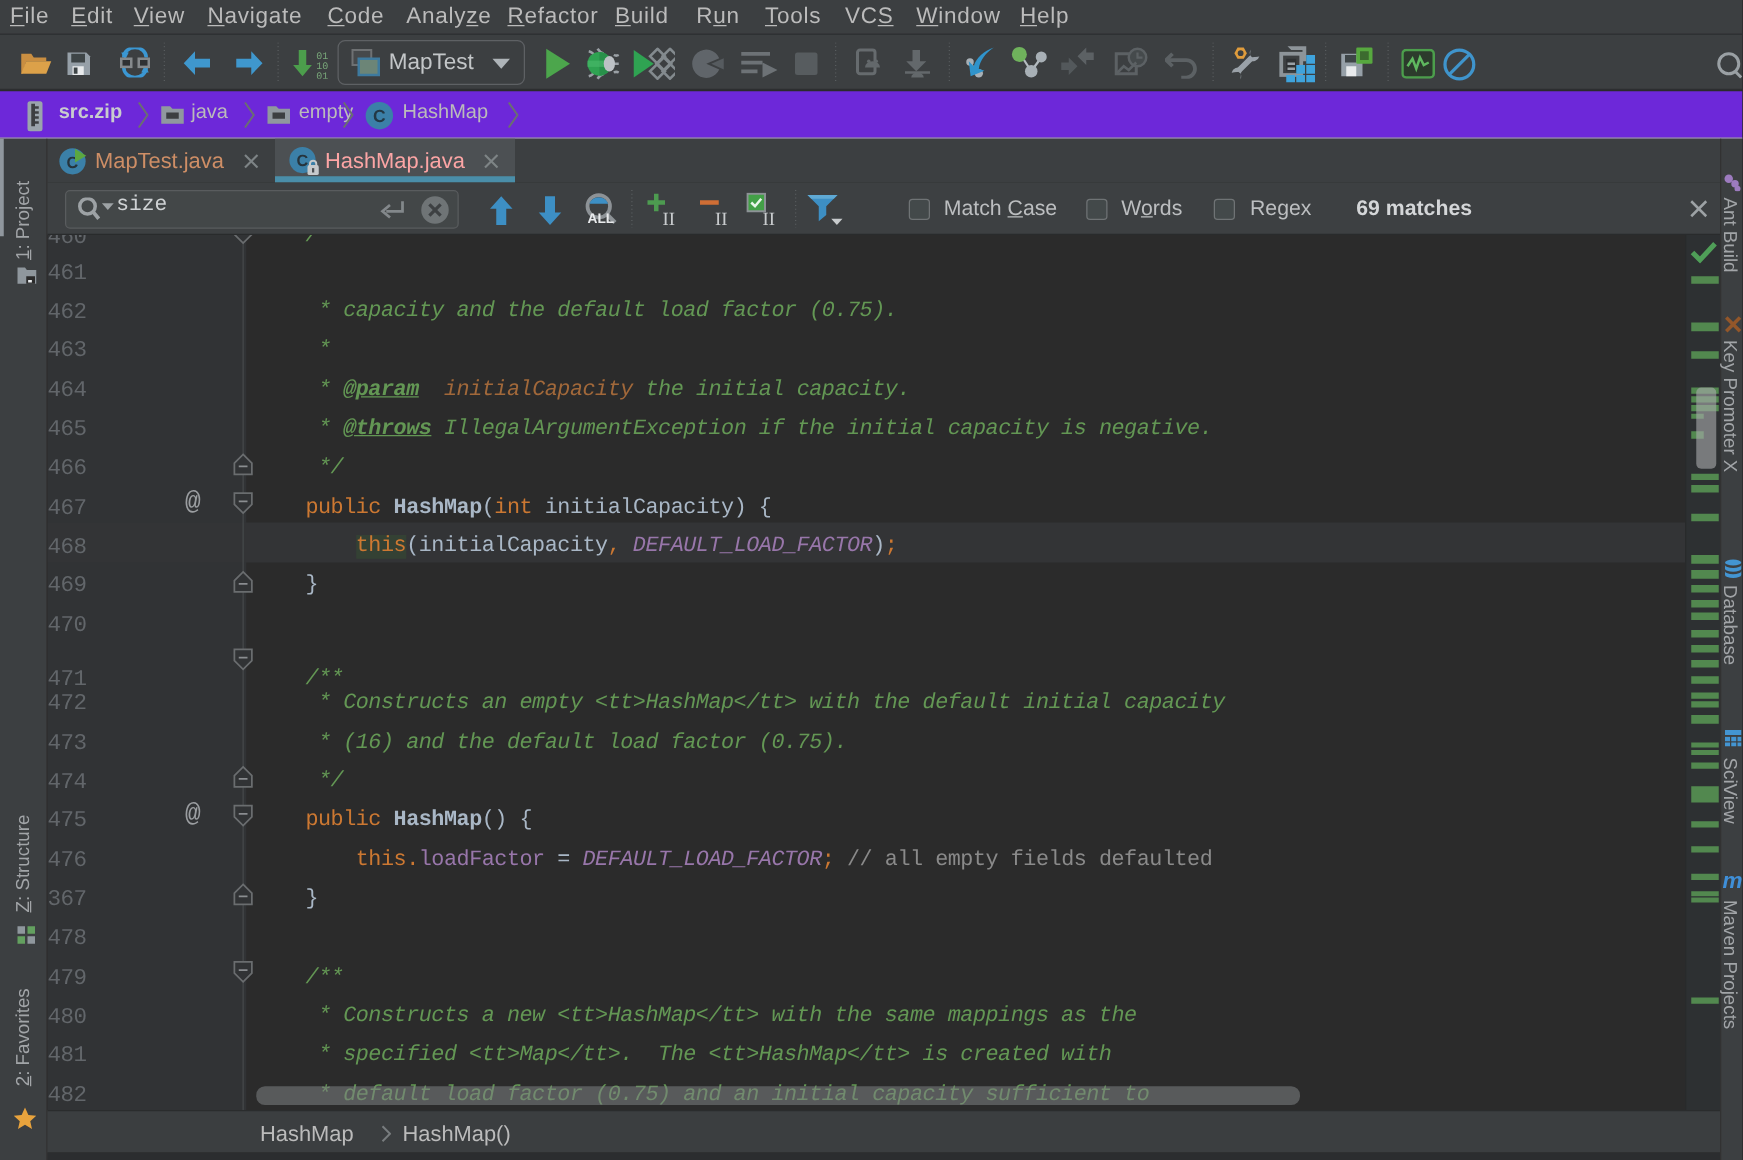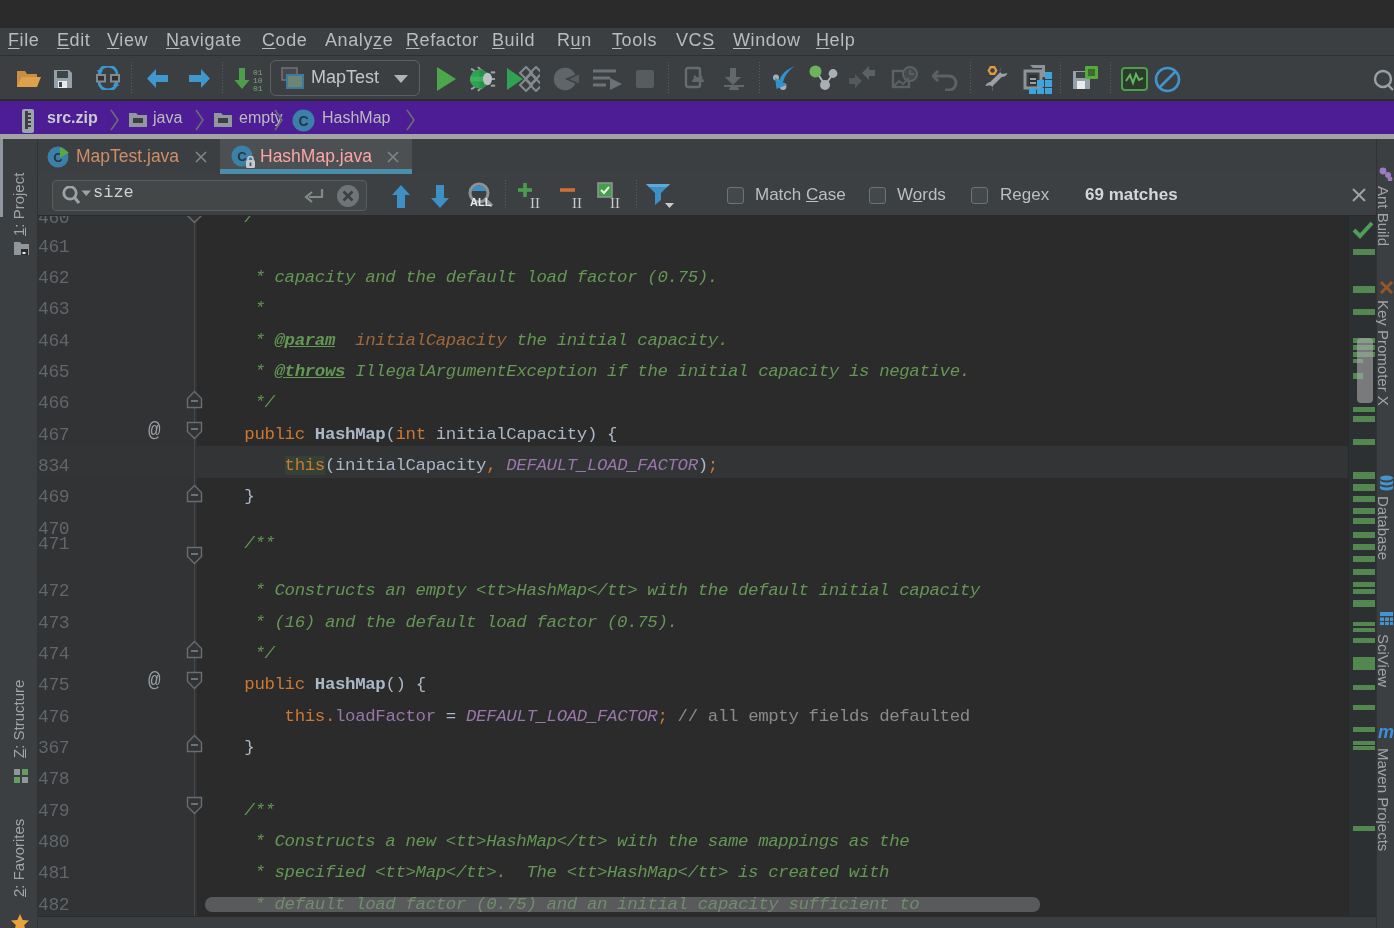--- a/index.html
+++ b/index.html
@@ -1,31 +1,31 @@
 <!DOCTYPE html>
 <html><head>
 <meta charset="utf-8">
 <style>
 * { margin:0; padding:0; box-sizing:border-box; }
 html,body { width:1394px; height:928px; overflow:hidden; background:#2b2b2b;
   font-family:"Liberation Sans", sans-serif; }
 .abs { position:absolute; }
-#stage { position:relative; width:1394px; height:664px;margin-top:28px; }
+#stage { position:relative; width:1394px; height:664px; }
 
 
 #menubar { position:absolute; left:0; top:0; width:1394px; height:27px;
   background:#3c3f41; color:#bbbbbb; font-size:18px; letter-spacing:0.6px; }
 #menubar .mi { position:absolute; top:2px; }
 #menubar u { text-decoration:underline; text-underline-offset:2px; }
 #toolbar { position:absolute; left:0; top:27px; width:1394px; height:45px;
   background:#3c3f41; border-top:1px solid #2e3133; border-bottom:1px solid #2c2e30; }
 .tsep { position:absolute; top:6px; width:1px; height:32px;
   background-image:linear-gradient(#5a5e60 1px, transparent 1px); background-size:1px 3px; }
 #navbar { position:absolute; left:0; top:73px; width:1394px; height:38px;
-  background:#4c1d95; border-bottom:5px solid #a3a3a3; color:#bbbbbb; font-size:16px; }
+  background:#6d28d9; border-bottom:1px solid #a3a3a3; color:#bbbbbb; font-size:16px; }
 .chev { position:absolute; width:9px; height:22px; top:8px; }
 .chev svg { display:block; }
 
 
 #leftstripe { position:absolute; left:0; top:111px; width:38px; height:817px;
   background:#3c3f41; border-right:1px solid #323232; }
 #rightstripe { position:absolute; left:1376px; top:111px; width:18px; height:817px;
   background:#3c3f41; border-left:1px solid #323232; }
 .vlabel { position:absolute; color:#a2a5a8; font-size:15px; white-space:nowrap; }
 .vl-left { transform:rotate(-90deg); transform-origin:0 0; }
@@ -484,24 +484,24 @@
 <div id="foldline"></div>
 
 <div class="row" style="top:-13.6px"><span class="lnum">460</span><span class="codeln c">    /**</span></div>
 <div class="row" style="top:14.7px"><span class="lnum">461</span></div>
 <div class="row" style="top:46.1px"><span class="lnum">462</span><span class="codeln c">     * capacity and the default load factor (0.75).</span></div>
 <div class="row" style="top:77.4px"><span class="lnum">463</span><span class="codeln c">     *</span></div>
 <div class="row" style="top:108.7px"><span class="lnum">464</span><span class="codeln"><span class="c">     * </span><span class="dt">@param</span><span class="c">  </span><span class="dv">initialCapacity</span><span class="c"> the initial capacity.</span></span></div>
 <div class="row" style="top:140px"><span class="lnum">465</span><span class="codeln"><span class="c">     * </span><span class="dt">@throws</span><span class="c"> IllegalArgumentException if the initial capacity is negative.</span></span></div>
 <div class="row" style="top:171.4px"><span class="lnum">466</span><span class="codeln c">     */</span></div>
 <div class="row" style="top:202.7px"><span class="lnum">467</span><span class="codeln">    <span class="k">public</span> <span class="b">HashMap</span>(<span class="k">int</span> initialCapacity) {</span></div>
-<div class="row" style="top:234px"><span class="lnum">834</span><span class="codeln">        <span class="uc k">this</span>(initialCapacity<span class="k">,</span> <span class="sf">DEFAULT_LOAD_FACTOR</span>)<span class="k">;</span></span></div>
+<div class="row" style="top:234px"><span class="lnum">468</span><span class="codeln">        <span class="uc k">this</span>(initialCapacity<span class="k">,</span> <span class="sf">DEFAULT_LOAD_FACTOR</span>)<span class="k">;</span></span></div>
 <div class="row" style="top:265.4px"><span class="lnum">469</span><span class="codeln">    }</span></div>
 <div class="row" style="top:296.7px"><span class="lnum">470</span></div>
-<div class="row" style="top:312px"><span class="lnum">471</span><span class="codeln c">    /**</span></div>
+<div class="row" style="top:340px"><span class="lnum">471</span><span class="codeln c">    /**</span></div>
 <div class="row" style="top:359.3px"><span class="lnum">472</span><span class="codeln c">     * Constructs an empty &lt;tt&gt;HashMap&lt;/tt&gt; with the default initial capacity</span></div>
 <div class="row" style="top:390.7px"><span class="lnum">473</span><span class="codeln c">     * (16) and the default load factor (0.75).</span></div>
 <div class="row" style="top:422px"><span class="lnum">474</span><span class="codeln c">     */</span></div>
 <div class="row" style="top:453.3px"><span class="lnum">475</span><span class="codeln">    <span class="k">public</span> <span class="b">HashMap</span>() {</span></div>
 <div class="row" style="top:484.6px"><span class="lnum">476</span><span class="codeln">        <span class="k">this.</span><span class="fld">loadFactor</span> = <span class="sf">DEFAULT_LOAD_FACTOR</span><span class="k">;</span> <span class="lc">// all empty fields defaulted</span></span></div>
 <div class="row" style="top:516px"><span class="lnum">367</span><span class="codeln">    }</span></div>
 <div class="row" style="top:547.3px"><span class="lnum">478</span></div>
 <div class="row" style="top:578.6px"><span class="lnum">479</span><span class="codeln c">    /**</span></div>
 <div class="row" style="top:610px"><span class="lnum">480</span><span class="codeln c">     * Constructs a new &lt;tt&gt;HashMap&lt;/tt&gt; with the same mappings as the</span></div>
 <div class="row" style="top:641.3px"><span class="lnum">481</span><span class="codeln c">     * specified &lt;tt&gt;Map&lt;/tt&gt;.  The &lt;tt&gt;HashMap&lt;/tt&gt; is created with</span></div>

